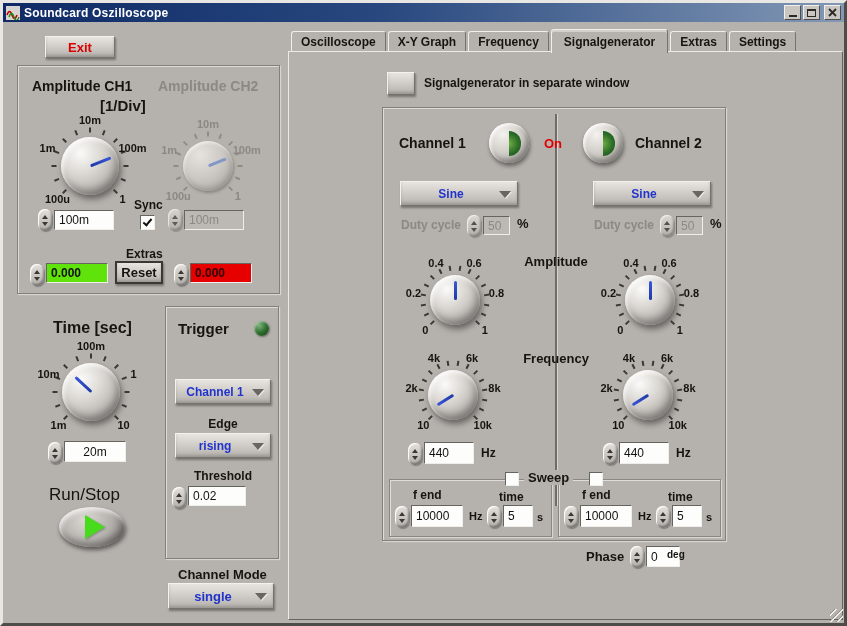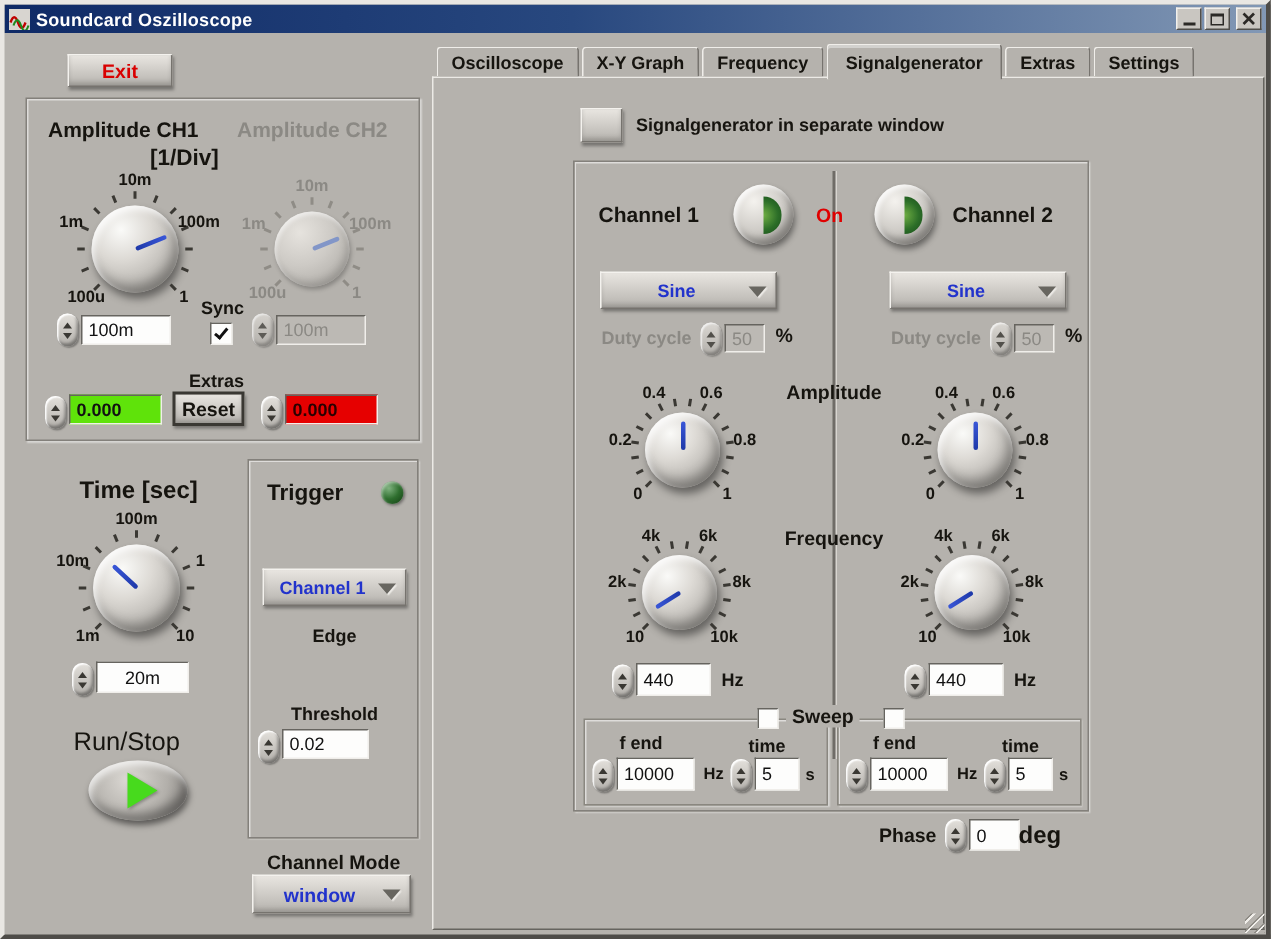--- a/index.html
+++ b/index.html
@@ -230,36 +230,40 @@
   <div class="field" style="left:61px;top:438px;width:62px;height:21px;justify-content:center;">20m</div>
 
   <div class="panel" style="left:162px;top:303px;width:114px;height:253px;">
     <div class="lbl" style="left:12px;top:13px;font-size:15px;">Trigger</div>
     <span class="led" style="left:88px;top:14px;"></span>
     <div class="dd" style="left:9px;top:72px;width:96px;height:25px;color:#2233cc;">
       <span>Channel 1</span>
         <i class="tri"></i>
     </div>
     <div class="lbl" style="left:0;top:110px;width:114px;text-align:center;font-size:12px;">Edge</div>
+    <div class="dd" style="left:9px;top:126px;width:96px;height:25px;color:#2233cc;">
+      <span>rising</span>
+        <i class="tri"></i>
+    </div>
     <div class="lbl" style="left:0;top:162px;width:114px;text-align:center;font-size:12px;">Threshold</div>
     <span class="spin" style="left:6px;top:180px;">
         <i class="su"></i>
         <i class="sd"></i>
       </span>
     <div class="field" style="left:22px;top:179px;width:58px;height:20px;">0.02</div>
   </div>
 
   <div class="lbl" style="left:46px;top:482px;font-size:17px;font-weight:400;font-family:'Liberation Sans',sans-serif;">Run/Stop</div>
   <div class="runstop" style="left:56px;top:504px;">
     <i class="play"></i>
   </div>
 
   <div class="lbl" style="left:175px;top:564px;font-size:13px;">Channel Mode</div>
   <div class="dd" style="left:165px;top:580px;width:106px;height:26px;color:#2233cc;font-size:13px;">
-    <span>window</span>
+    <span>single</span>
       <i class="tri"></i>
   </div>
 
   <div class="tabstrip">
     <div class="tab">Oscilloscope</div>
     <div class="tab">X-Y Graph</div>
     <div class="tab">Frequency</div>
     <div class="tab active">Signalgenerator</div>
     <div class="tab">Extras</div>
     <div class="tab">Settings</div>
@@ -466,17 +470,17 @@
       <div class="field" style="left:289px;top:397px;width:30px;height:22px;">5</div>
       <div class="lbl" style="left:323px;top:403px;font-size:11px;">s</div>
     </div>
 
     <div class="lbl" style="left:297px;top:497px;font-size:13px;">Phase</div>
     <span class="spin" style="left:341px;top:494px;">
         <i class="su"></i>
         <i class="sd"></i>
       </span>
     <div class="field" style="left:357px;top:494px;width:34px;height:21px;">0</div>
-    <div class="lbl" style="left:390px;top:497px;font-size:16px;">deg</div>
+    <div class="lbl" style="left:378px;top:497px;font-size:10px;">deg</div>
   </div>
 
   <div class="grip"></div>
 </div>
 
 </body></html>

